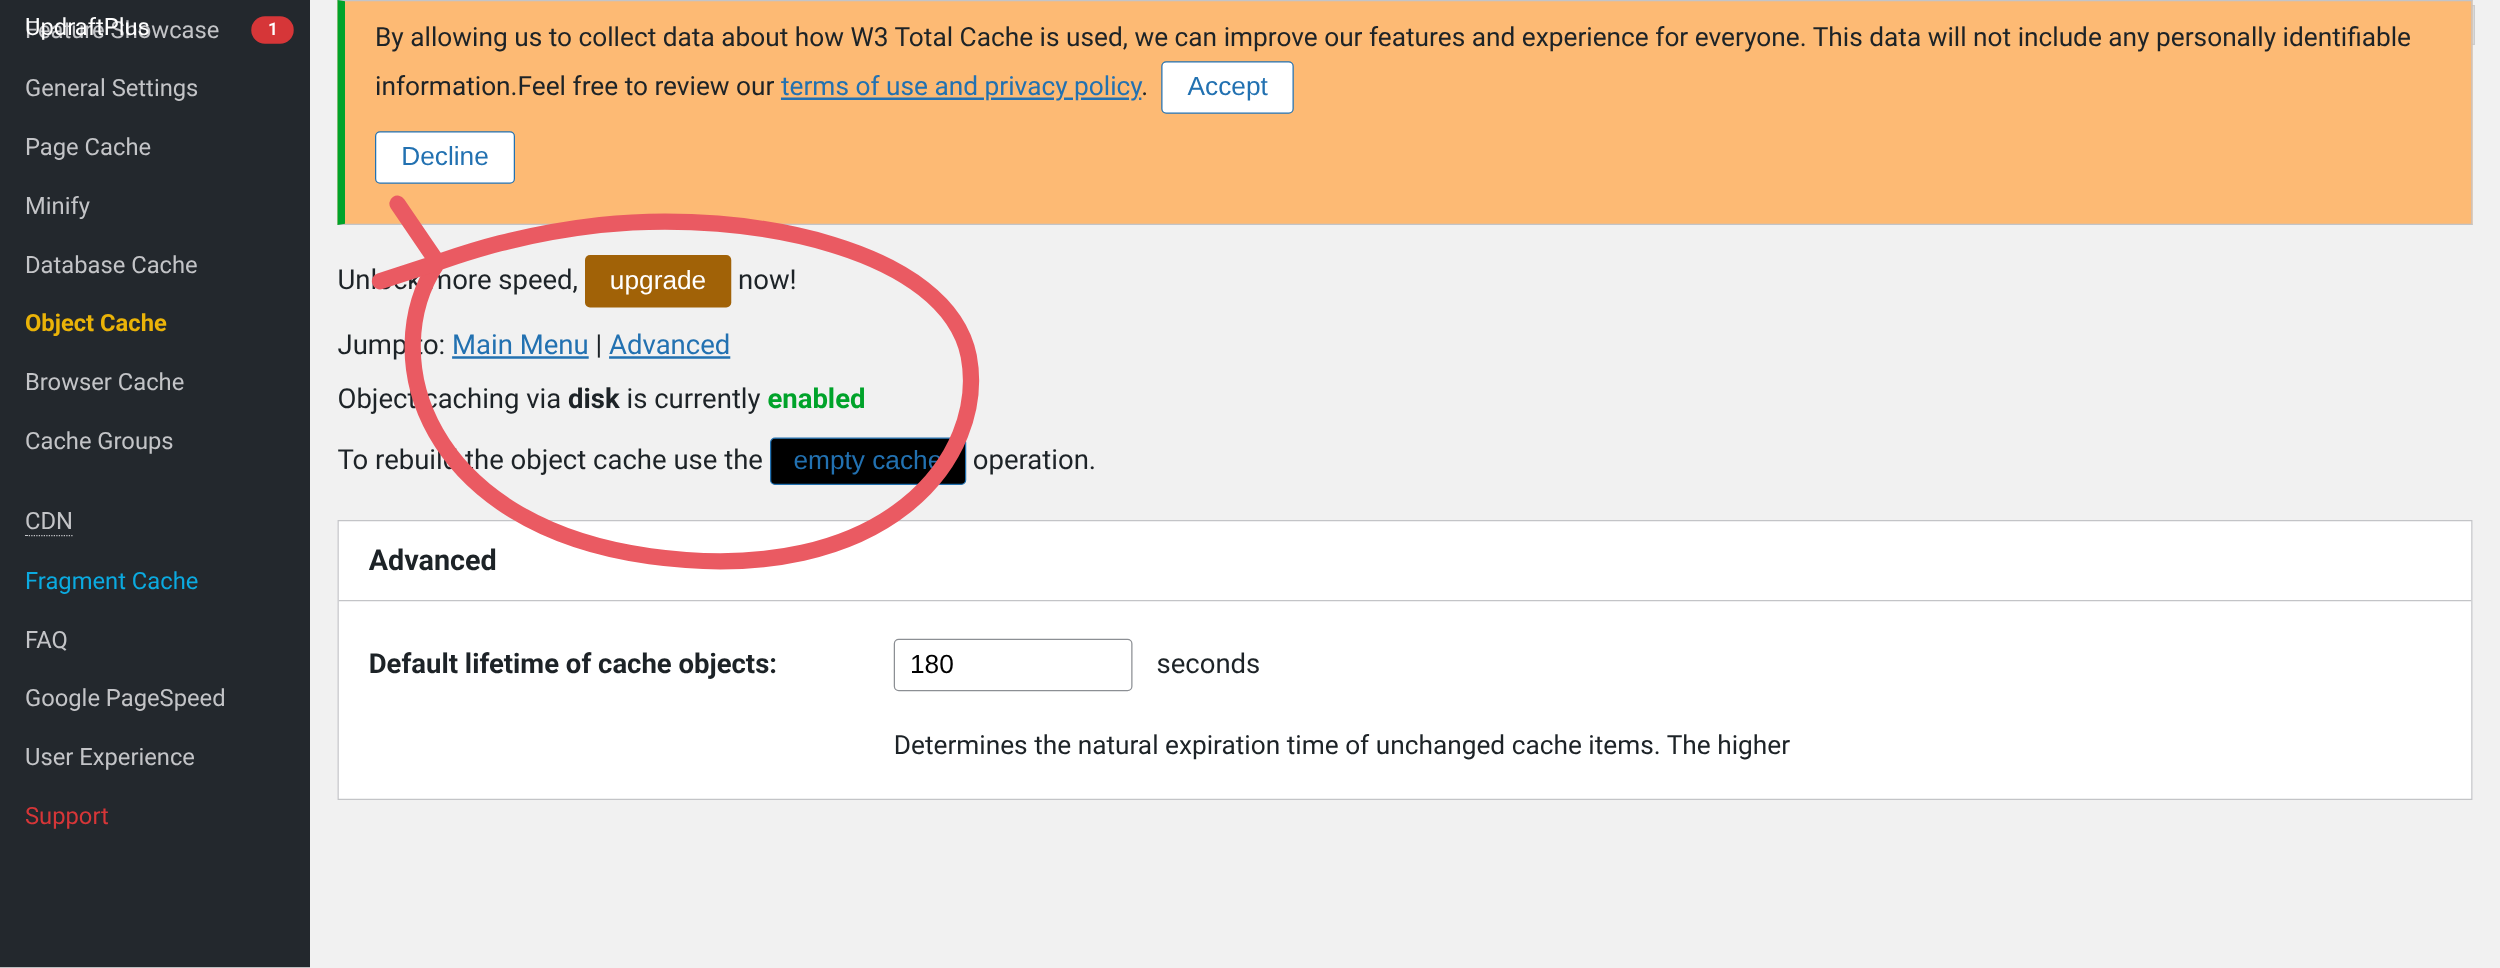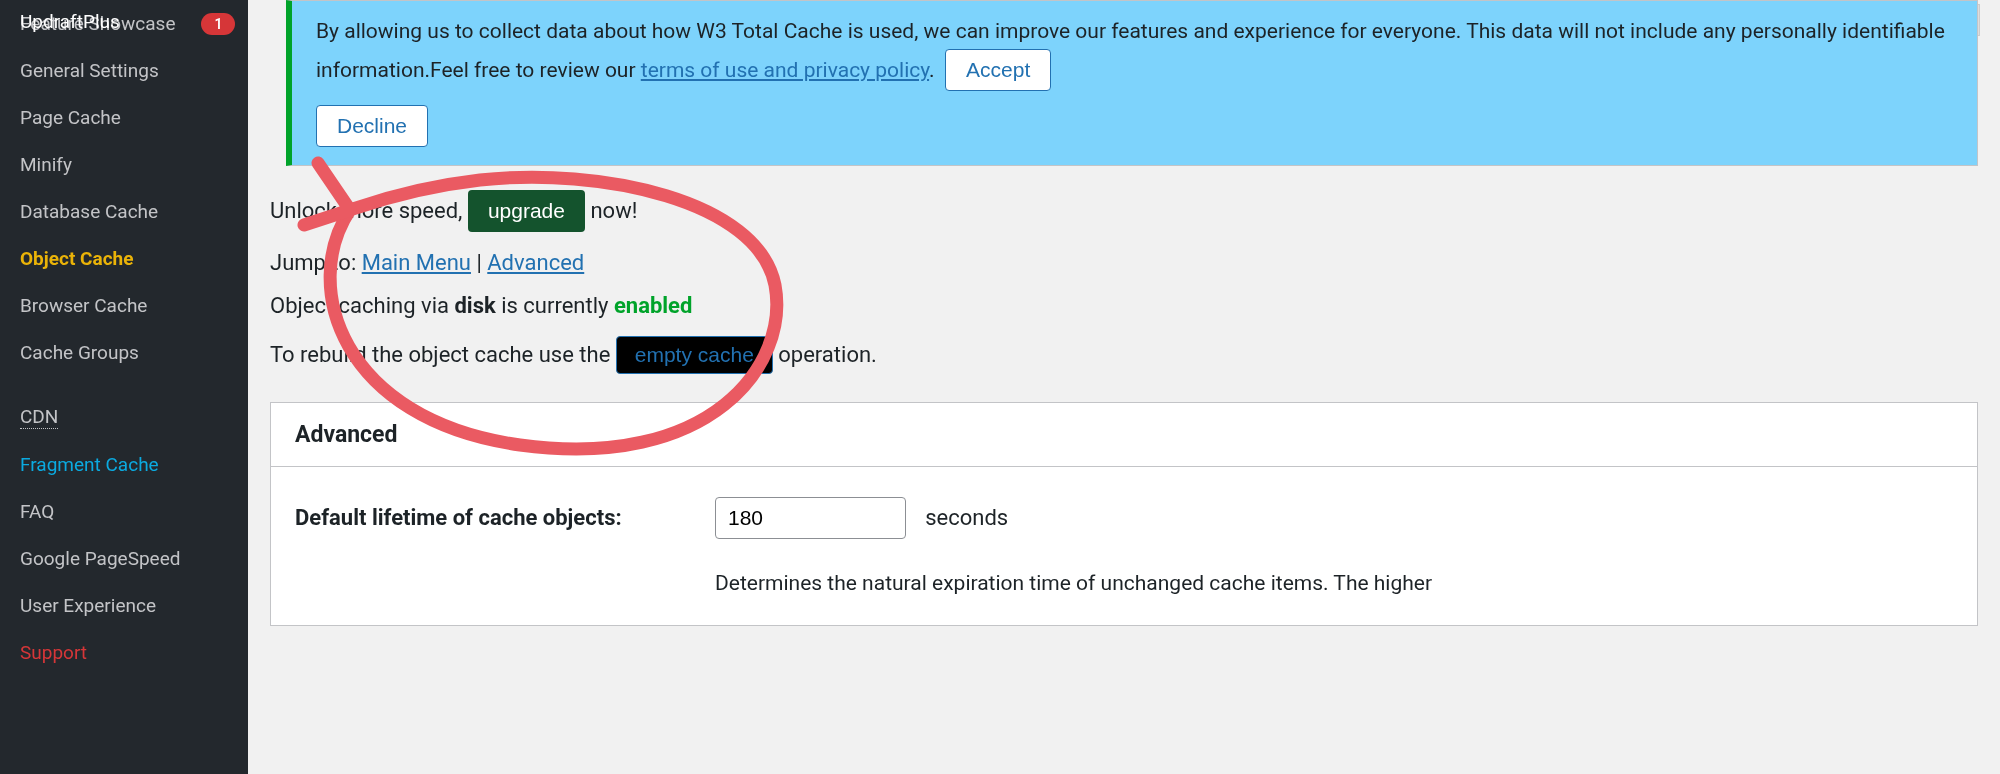--- a/index.html
+++ b/index.html
@@ -11,24 +11,24 @@
   .sidebar li.current{color:#eab308;font-weight:700;}
   .sidebar li.pro{color:#0baae0;}
   .sidebar li.support{color:#d63638;}
   .sidebar li .dotted{border-bottom:1px dotted #c3c4c7;margin-top:17px;}
   .badge{display:inline-flex;align-items:center;justify-content:center;min-width:22px;height:22px;padding:0 6px;border-radius:12px;background:#d63638;color:#fff;font-size:14px;font-weight:600;}
   
   .account{position:absolute;right:20px;top:4px;display:flex;align-items:center;gap:12px;color:#999;font-size:19px;}
   .avatar{width:30px;height:30px;background:#ddd;border:1px solid #ccc;}
   
   .main{position:absolute;left:248px;right:0;top:0;bottom:0;padding:0 22px;}
-  .notice{border:1px solid #c3c4c7;border-left:6px solid #00a32a;background:#7dd3fc;padding:14px 24px 18px;margin:0 0 24px 16px;font-size:21px;line-height:1.6;}
+  .notice{border:1px solid #c3c4c7;border-left:6px solid #00a32a;background:#fdba74;padding:14px 24px 32px;margin:0 0 24px 0;font-size:21px;line-height:1.6;}
   .notice a.link{color:#2271b1;text-decoration:underline;}
   .btn-outline{display:inline-block;border:1px solid #2271b1;background:#fff;color:#2271b1;border-radius:4px;padding:8px 20px;font-size:21px;cursor:pointer;}
-  .btn-solid{display:inline-block;border:none;background:#14532d;color:#fff;border-radius:4px;padding:9px 20px;font-size:21px;cursor:pointer;}
+  .btn-solid{display:inline-block;border:none;background:#a16207;color:#fff;border-radius:4px;padding:9px 20px;font-size:21px;cursor:pointer;}
   .para{margin:18px 0;font-size:22px;color:#1d2327;}
   .para a{color:#2271b1;text-decoration:underline;}
   .bold{font-weight:700;}
   .enabled{color:#00a32a;font-weight:700;}
   .empty-btn{display:inline-block;border:1px solid #2271b1;background:#000000;color:#2271b1;border-radius:4px;padding:6px 18px;font-size:21px;cursor:pointer;}
   
   .box{border:1px solid #c3c4c7;background:#fff;margin-top:28px;}
   .box-head{padding:18px 24px;border-bottom:1px solid #c3c4c7;font-size:23px;font-weight:700;}
   .box-body{padding:30px 24px;}
   .setting-row{display:flex;align-items:flex-start;}

